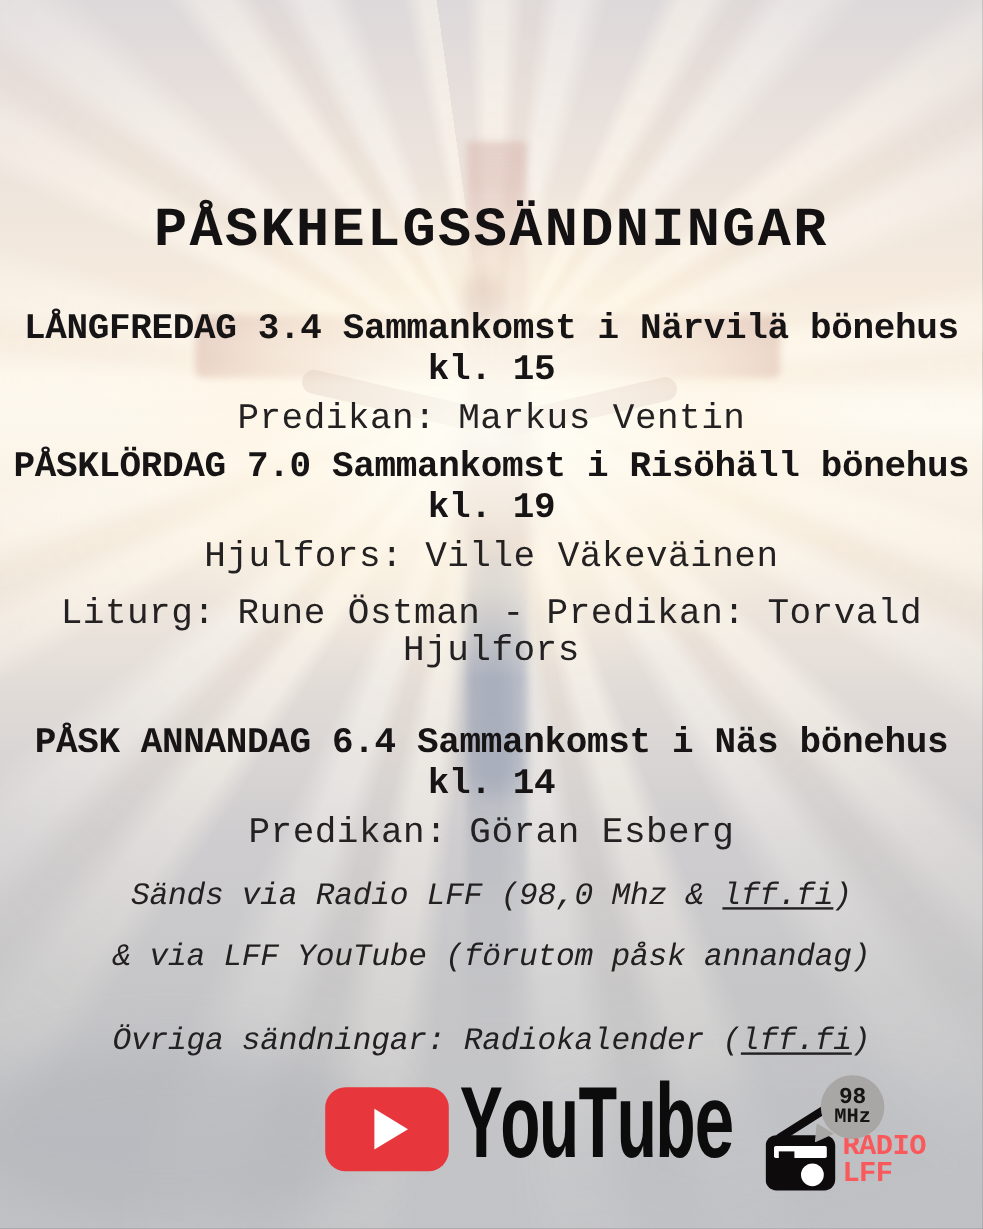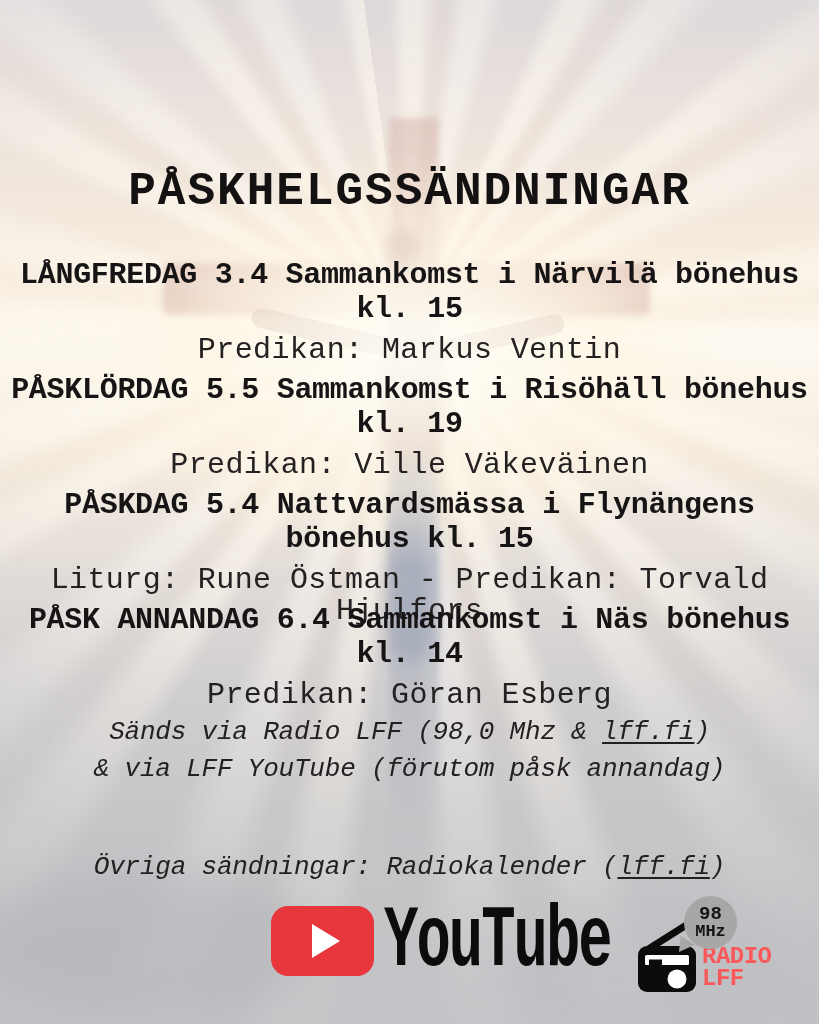--- a/index.html
+++ b/index.html
@@ -59,21 +59,21 @@
   .vignette{inset:0;background:radial-gradient(120% 115% at 50% 42%,
     rgba(0,0,0,0) 62%, rgba(110,102,108,.14) 100%);}
   
   .txt{position:absolute;left:0;right:0;text-align:center;color:#1b1819;}
   .title{top:128px;font-size:46px;font-weight:800;letter-spacing:2px;color:#141112;line-height:66px;}
   .event{position:absolute;left:0;right:0;text-align:center;}
   .event-heading{font-size:30px;font-weight:700;letter-spacing:-.3px;color:#171415;line-height:34px;}
   .event-detail{margin-top:9px;font-size:30px;font-weight:400;letter-spacing:.4px;color:#242122;line-height:31px;}
   .e1{top:258px}.e2{top:373px}.e3{top:488px}.e4{top:603px}
   .broadcast{top:714px;font-style:italic;font-size:26px;letter-spacing:-.2px;line-height:37px;color:#232021;}
-  .broadcast p{margin:0;}
+  .broadcast p{margin:14px;}
   .other-broadcasts{top:823px;font-style:italic;font-size:26px;letter-spacing:-.2px;line-height:37px;color:#232021;}
   .link{text-decoration:underline;text-underline-offset:3px;cursor:pointer;color:inherit;}
   
   .yt-badge{position:absolute;left:271px;top:906px;width:103px;height:70px;
     border-radius:17px;background:#e8363d;display:flex;align-items:center;justify-content:center;}
   .yt-play{width:0;height:0;border-left:28px solid #fff;border-top:17px solid transparent;
     border-bottom:17px solid transparent;margin-left:7px;}
   .yt-word{position:absolute;left:384px;top:906px;height:70px;display:flex;align-items:center;
     font-size:88px;font-weight:700;letter-spacing:-3px;color:#0d0c0c;
     transform:scaleX(.65);transform-origin:left center;white-space:nowrap;}
@@ -107,25 +107,24 @@
   <div class="bg cloud2"></div>
   <div class="bg vignette"></div>
 
   <h1 class="txt title">PÅSKHELGSSÄNDNINGAR</h1>
 
   <div class="event e1">
     <div class="event-heading">LÅNGFREDAG 3.4 Sammankomst i Närvilä bönehus kl. 15</div>
     <div class="event-detail">Predikan: Markus Ventin</div>
   </div>
   <div class="event e2">
-    <div class="event-heading">PÅSKLÖRDAG 5.5 Sammankomst i Risöhäll bönehus kl. 19</div>
-    <div class="event-detail">Predikan: Ville Väkeväinen</div>
+    <div class="event-heading">PÅSKLÖRDAG 7.0 Sammankomst i Risöhäll bönehus kl. 19</div>
+    <div class="event-detail">Hjulfors: Ville Väkeväinen</div>
   </div>
   <div class="event e3">
-    <div class="event-heading">PÅSKDAG 5.4 Nattvardsmässa i Flynängens bönehus kl. 15</div>
     <div class="event-detail">Liturg: Rune Östman - Predikan: Torvald Hjulfors</div>
   </div>
   <div class="event e4">
     <div class="event-heading">PÅSK ANNANDAG 6.4 Sammankomst i Näs bönehus kl. 14</div>
     <div class="event-detail">Predikan: Göran Esberg</div>
   </div>
 
   <div class="txt broadcast">
     <p><span>Sänds via Radio LFF (98,0 Mhz &amp; </span><span class="link">lff.fi</span><span>)</span></p>
     <p>&amp; via LFF YouTube (förutom påsk annandag)</p>

